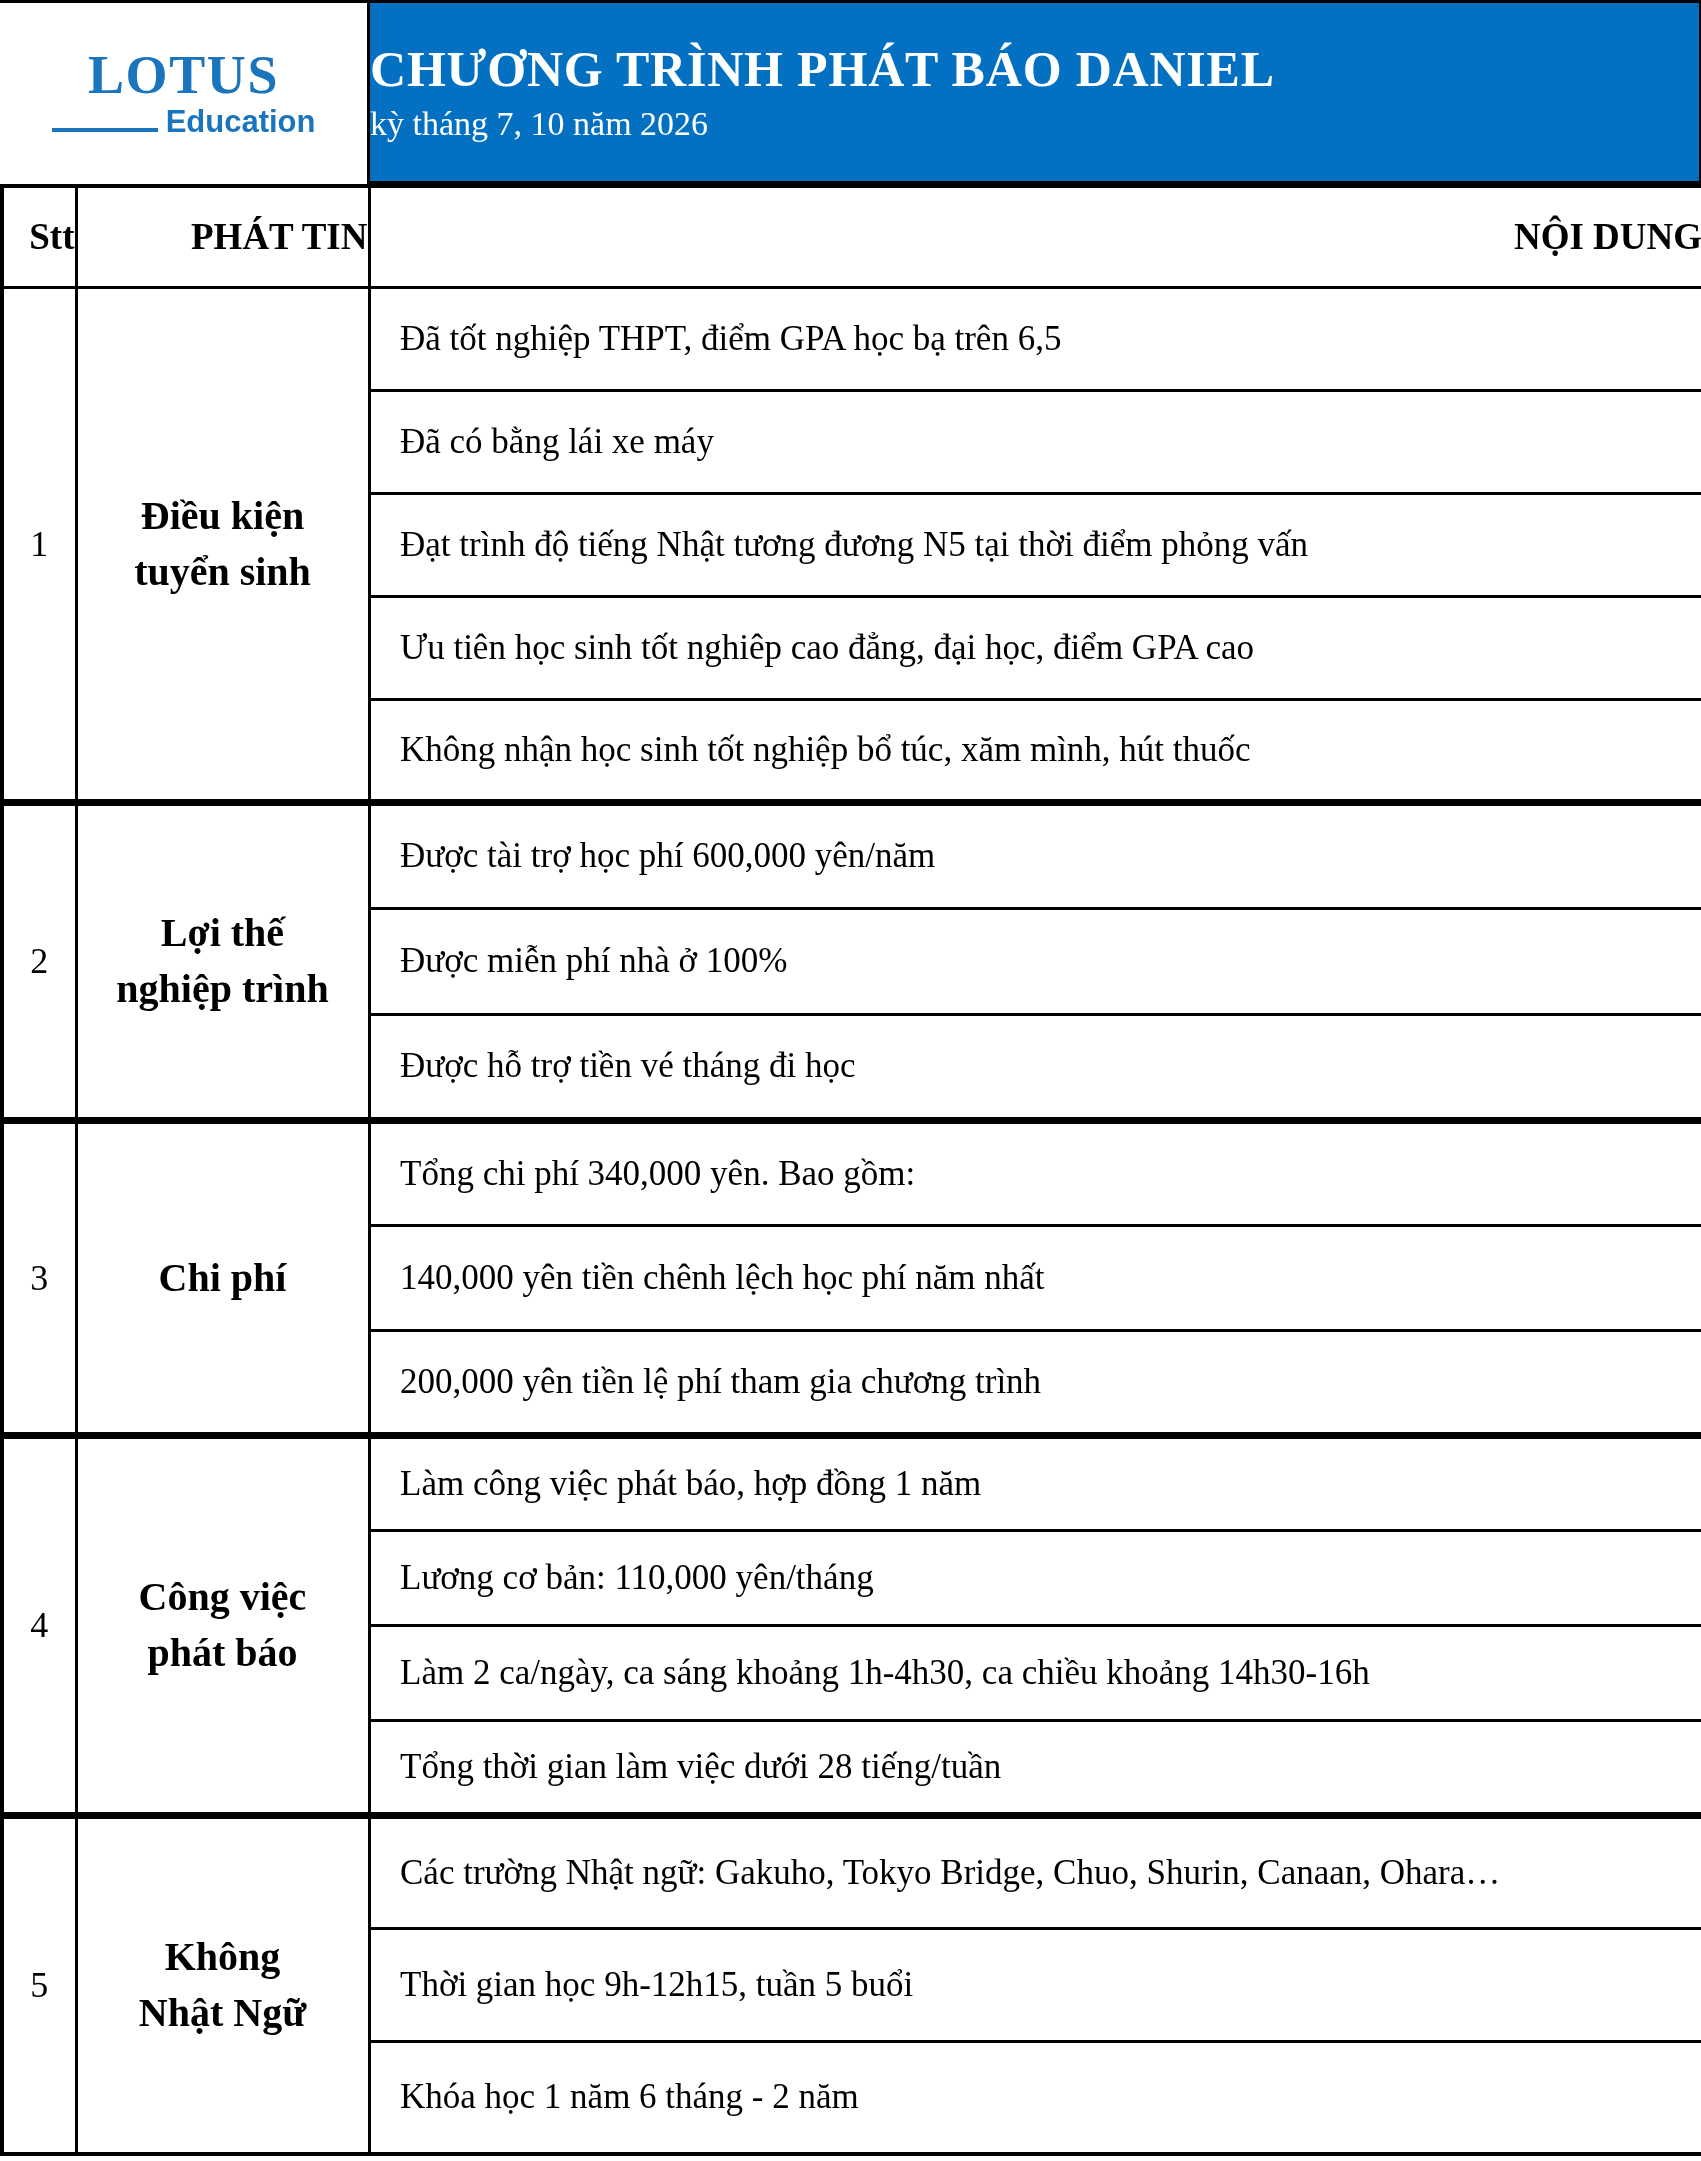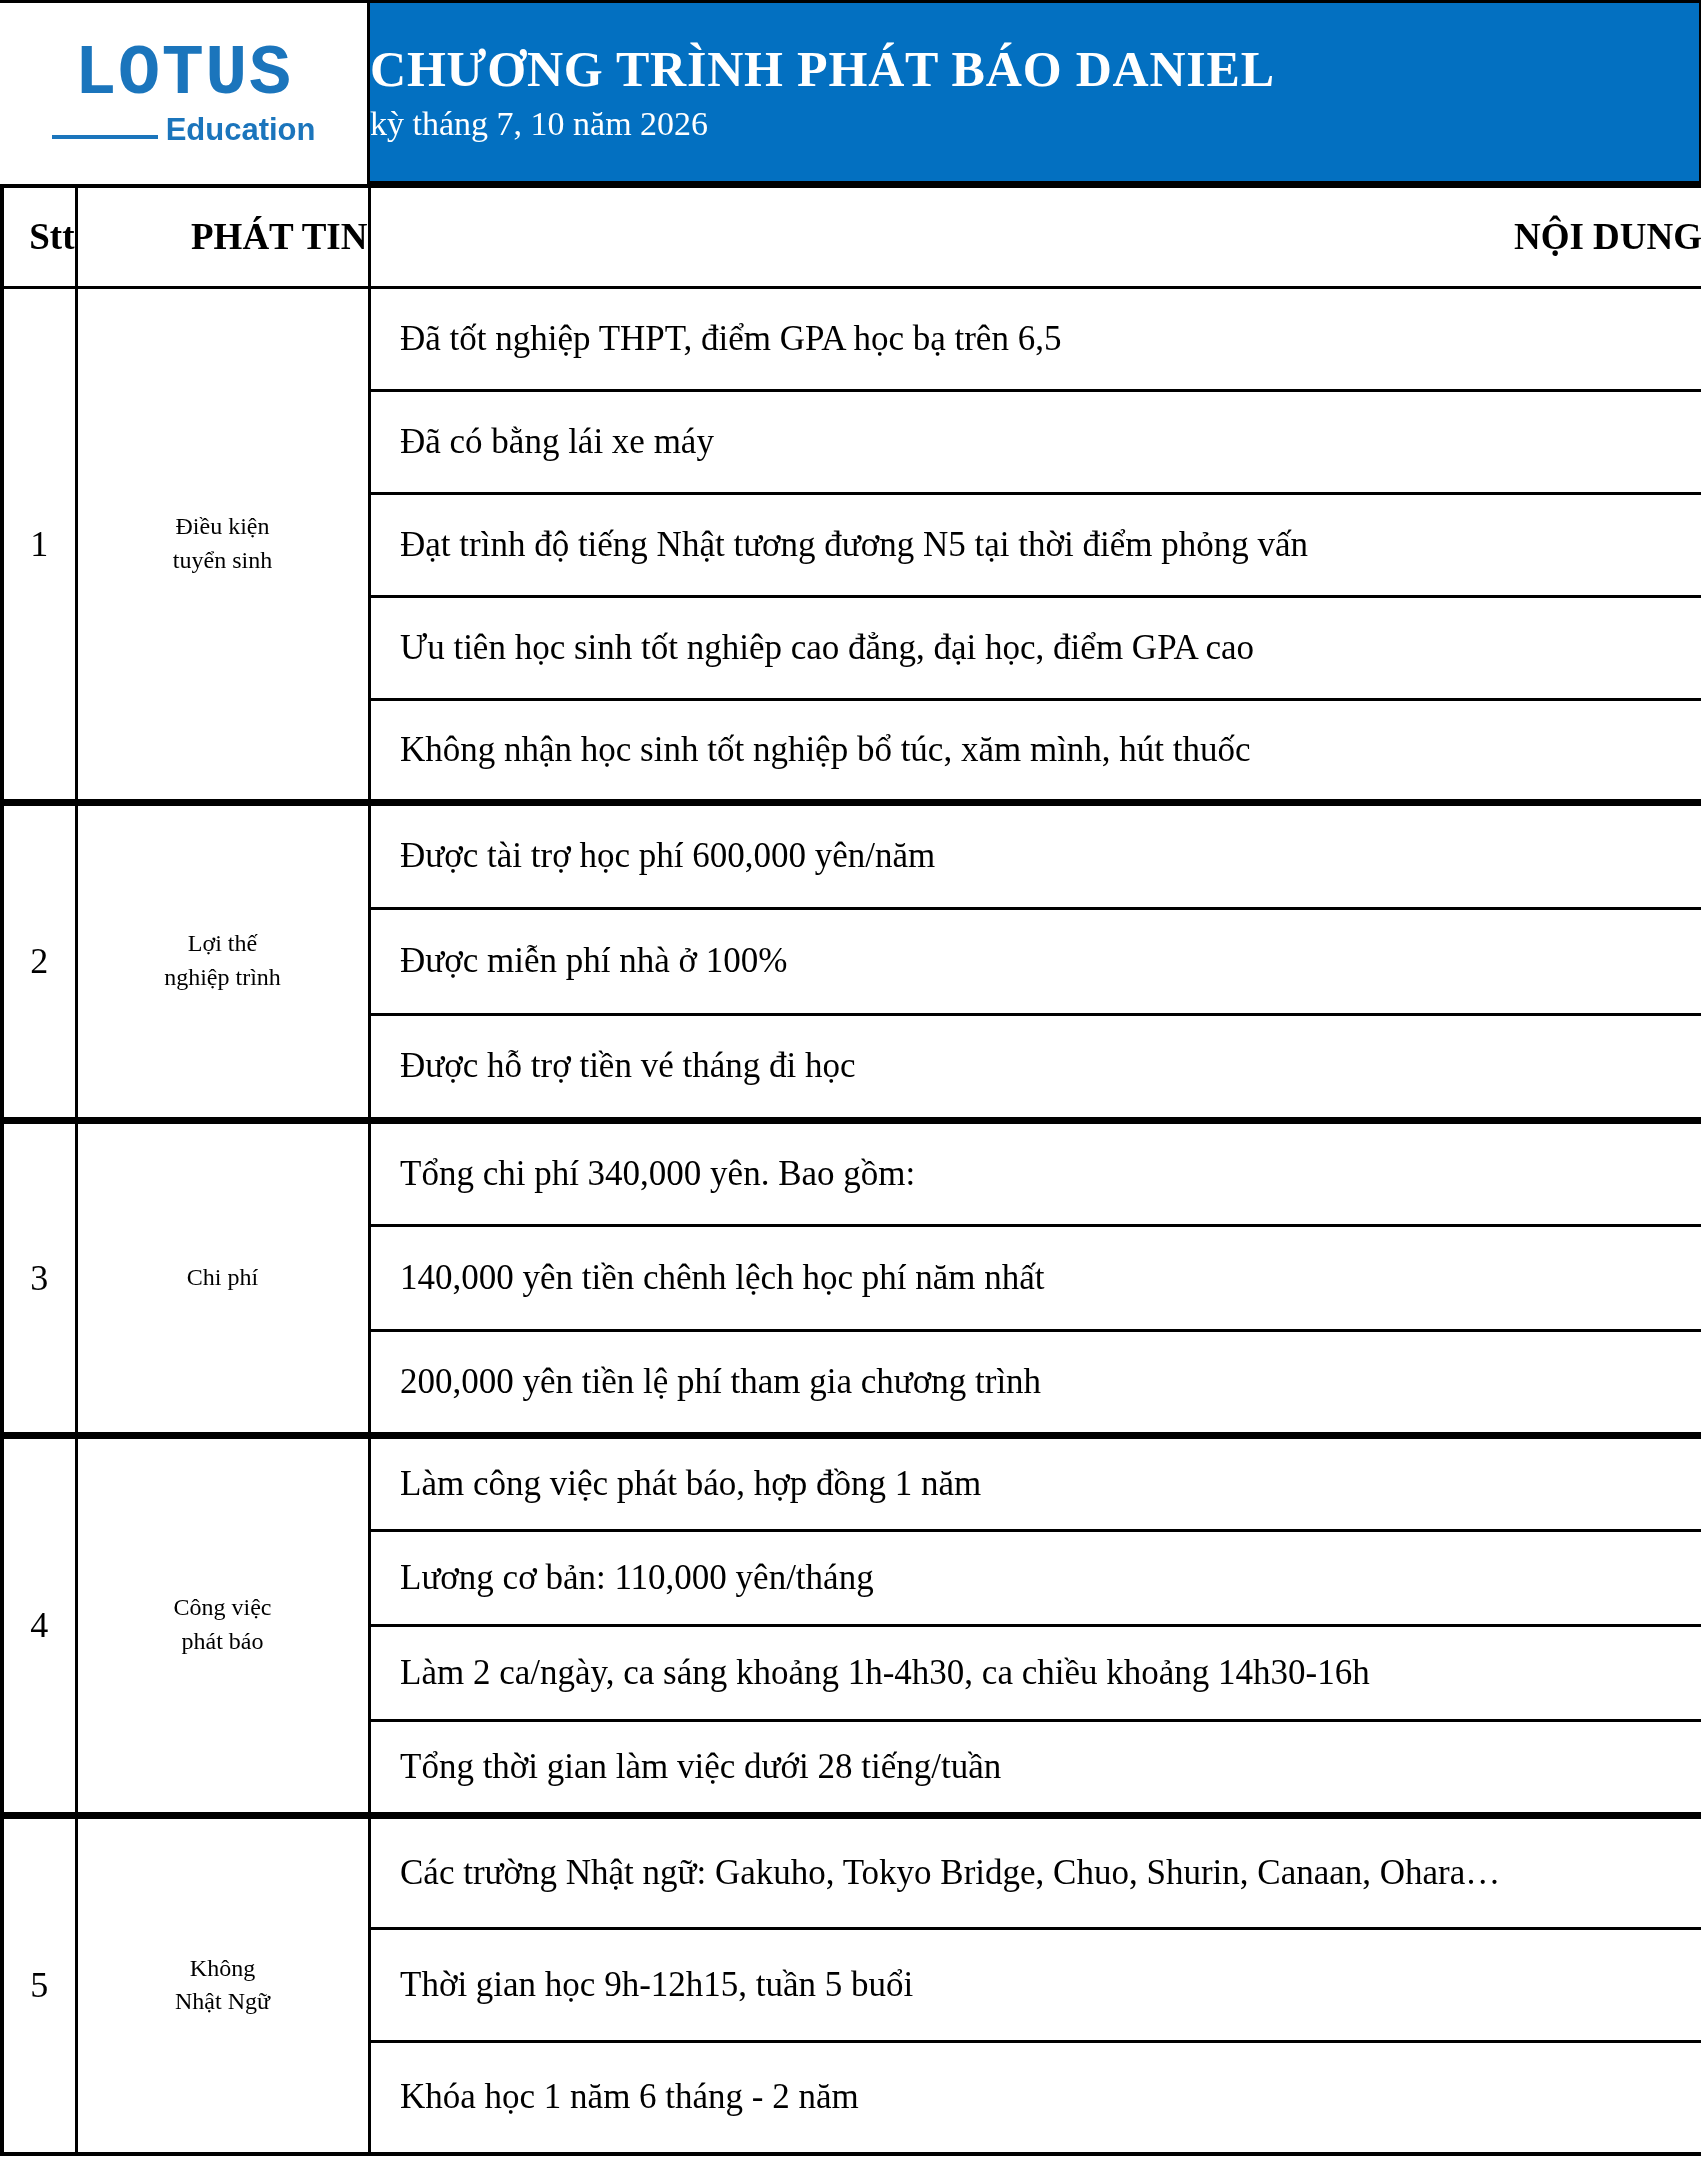--- a/index.html
+++ b/index.html
@@ -35,23 +35,23 @@
     display:flex;
     align-items:center;
     justify-content:center;
   }
   .logo-box{
     width:264px;
     display:flex;
     flex-direction:column;
   }
   .logo-brand{
-    font-family:Liberation Mono, monospace;
-    font-weight:bold;
-    font-size:70px;
+    font-family:Liberation Serif, serif;
+    font-weight:bold;
+    font-size:54px;
     line-height:0.95;
     letter-spacing:1.6px;
     color:var(--logo-blue);
     text-align:center;
   }
   .logo-sub-row{
     display:flex;
     align-items:flex-end;
     justify-content:flex-end;
     margin-top:5px;
@@ -113,22 +113,22 @@
     font-weight:bold;
     text-align:right;
   }
   td.num{
     text-align:center;
     font-size:36px;
     font-weight:normal;
   }
   td.label{
     text-align:center;
-    font-size:24px;
-    font-weight:normal;
+    font-size:40px;
+    font-weight:bold;
     white-space:pre-line;
     line-height:1.4;
   }
   td.content{
     text-align:left;
     padding-left:29.5px;
     padding-right:15.5px;
     font-size:35px;
     line-height:1.25;
   }

